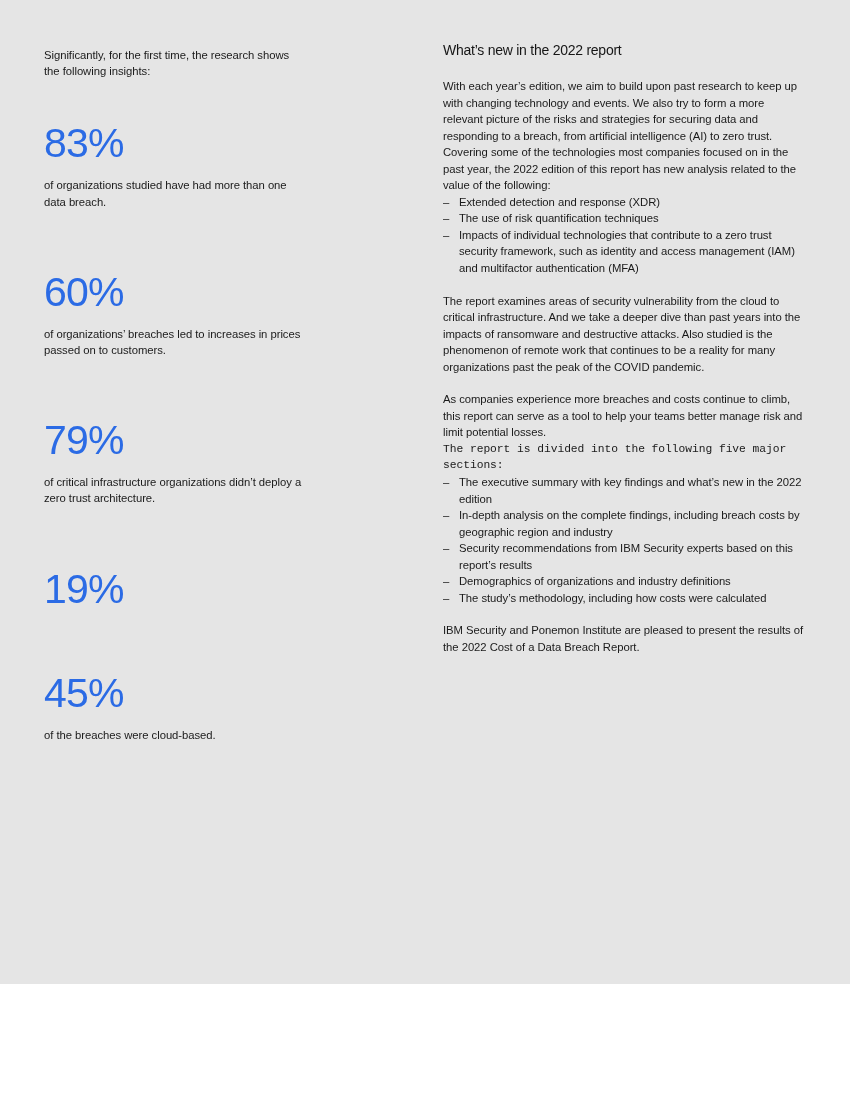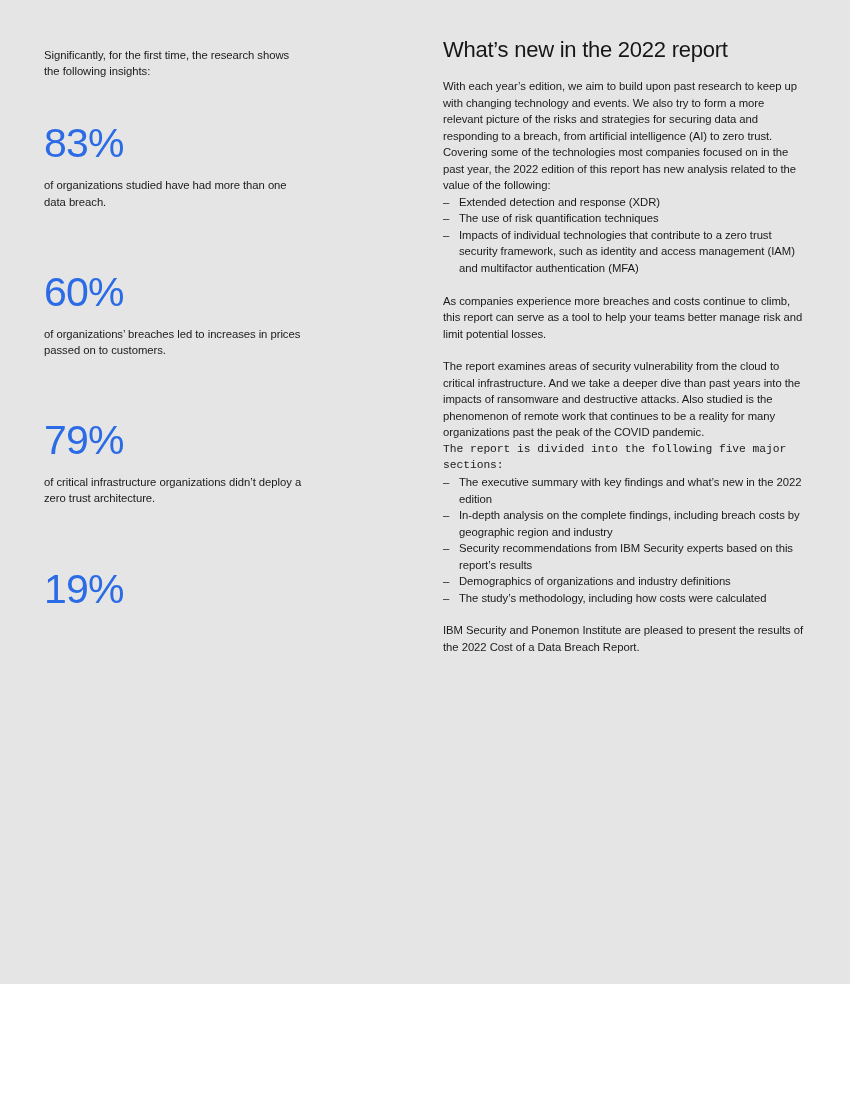--- a/index.html
+++ b/index.html
@@ -66,21 +66,21 @@
   .stat-caption {
     font-size: 11.3px;
     line-height: 16.2px;
     letter-spacing: -0.05px;
     color: #1a1a1a;
     margin: 12px 0 0 0;
   }
 
   
   .section-title {
-    font-size: 22px;
+    font-size: 14px;
     line-height: 24px;
     font-weight: 400;
     letter-spacing: -0.25px;
     color: #161616;
     margin: 0 0 0 0;
   }
   .para {
     font-size: 11.3px;
     line-height: 16.55px;
     letter-spacing: -0.05px;
@@ -145,20 +145,24 @@
 
     <div class="stat-block">
       <div class="stat-value">79%</div>
       <p class="stat-caption">of critical infrastructure organizations didn’t deploy a zero trust architecture.</p>
     </div>
 
     <div class="stat-block">
       <div class="stat-value">19%</div>
     </div>
 
+    <div class="stat-block">
+      <div class="stat-value">45%</div>
+      <p class="stat-caption">of the breaches were cloud-based.</p>
+    </div>
 
   </div>
 
   <div class="col-right">
 
     <h1 class="section-title">What’s new in the 2022 report</h1>
 
     <p class="para gap">With each year’s edition, we aim to build upon past research to keep up with changing technology and events. We also try to form a more relevant picture of the risks and strategies for securing data and responding to a breach, from artificial intelligence (AI) to zero trust. Covering some of the technologies most companies focused on in the past year, the 2022 edition of this report has new analysis related to the value of the following:</p>
 
     <ul class="dash-list">
@@ -170,24 +174,24 @@
         <span class="dash">–</span>
         <span>The use of risk quantification techniques</span>
       </li>
       <li class="dash-item">
         <span class="dash">–</span>
         <span>Impacts of individual technologies that contribute to a zero trust security framework, such as identity and access management (IAM) and multifactor authentication (MFA)</span>
       </li>
     </ul>
 
 
+    <p class="para gap">The report examines areas of security vulnerability from the cloud to critical infrastructure. And we take a deeper dive than past years into the impacts of ransomware and destructive attacks. Also studied is the phenomenon of remote work that continues to be a reality for many organizations past the peak of the COVID pandemic.</p>
+
     <p class="para gap">As companies experience more breaches and costs continue to climb, this report can serve as a tool to help your teams better manage risk and limit potential losses.</p>
 
-    <p class="para gap">The report examines areas of security vulnerability from the cloud to critical infrastructure. And we take a deeper dive than past years into the impacts of ransomware and destructive attacks. Also studied is the phenomenon of remote work that continues to be a reality for many organizations past the peak of the COVID pandemic.</p>
-
     <p class="para tight">The report is divided into the following five major sections:</p>
 
     <ul class="dash-list">
       <li class="dash-item">
         <span class="dash">–</span>
         <span>The executive summary with key findings and what’s new in the 2022 edition</span>
       </li>
       <li class="dash-item">
         <span class="dash">–</span>
         <span>In-depth analysis on the complete findings, including breach costs by geographic region and industry</span>

